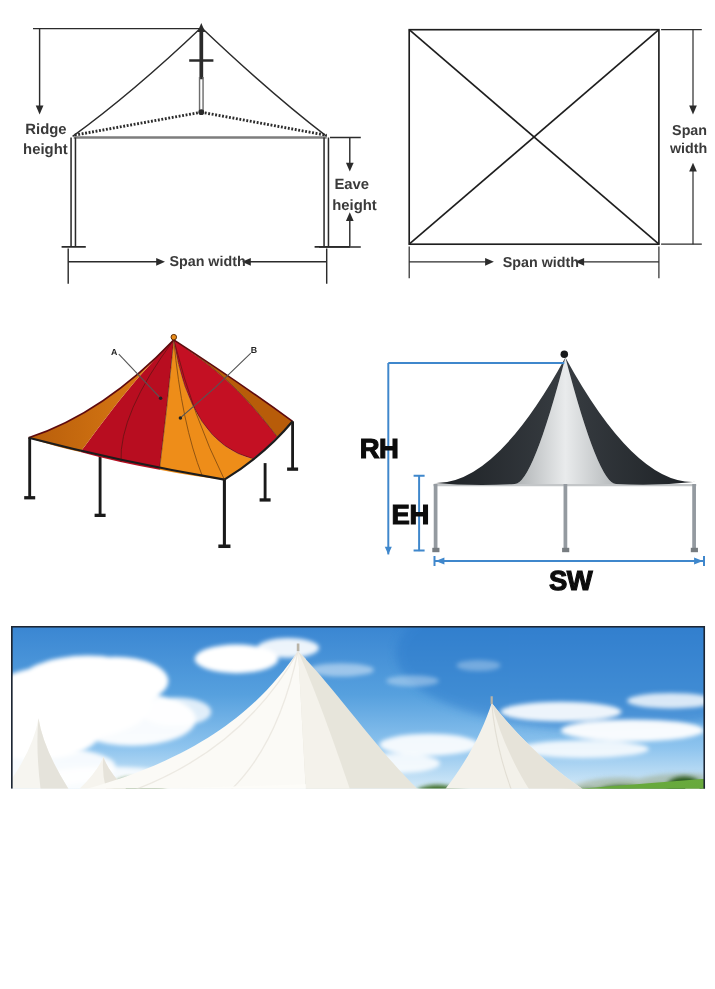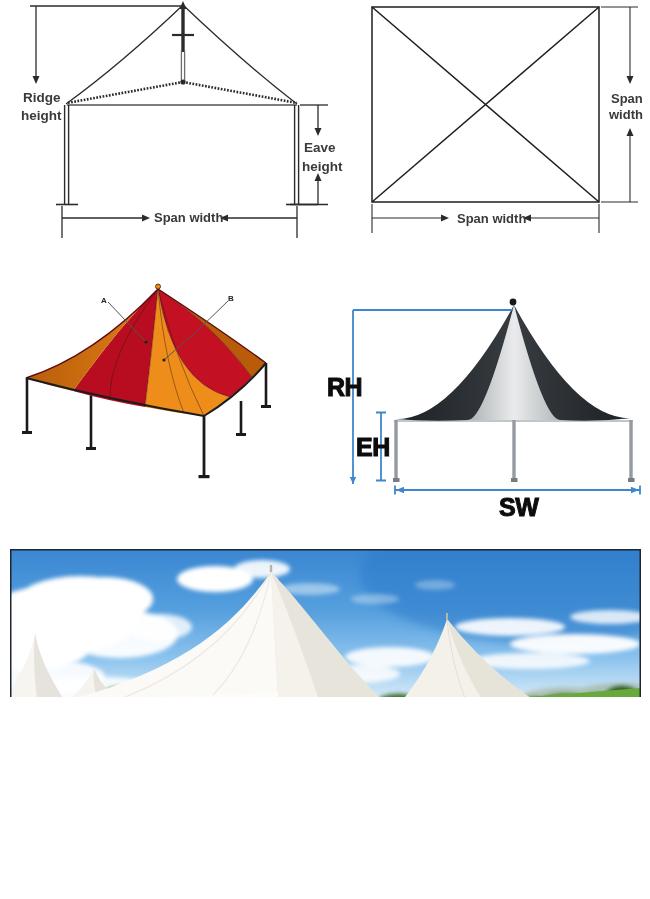--- a/index.html
+++ b/index.html
@@ -1,17 +1,17 @@
 <!DOCTYPE html>
 <html><head>
 <meta charset="utf-8">
 <style>
   html,body{margin:0;padding:0;background:#ffffff;}
   .page{position:relative;width:650px;height:697px;background:#ffffff;overflow:hidden;
-        font-family:"Liberation Sans",sans-serif;}
+        font-family:"Liberation Sans",sans-serif;margin-top:20px;}
   .abs{position:absolute;}
 </style>
 </head>
 <body>
 <div class="page">
 
 <svg class="abs" style="left:0;top:0" width="352" height="250" viewBox="0 0 352 250">
   <g fill="none" stroke="#2b2b2b" stroke-width="1.3">
 
     <path d="M30,6 H183"></path>

